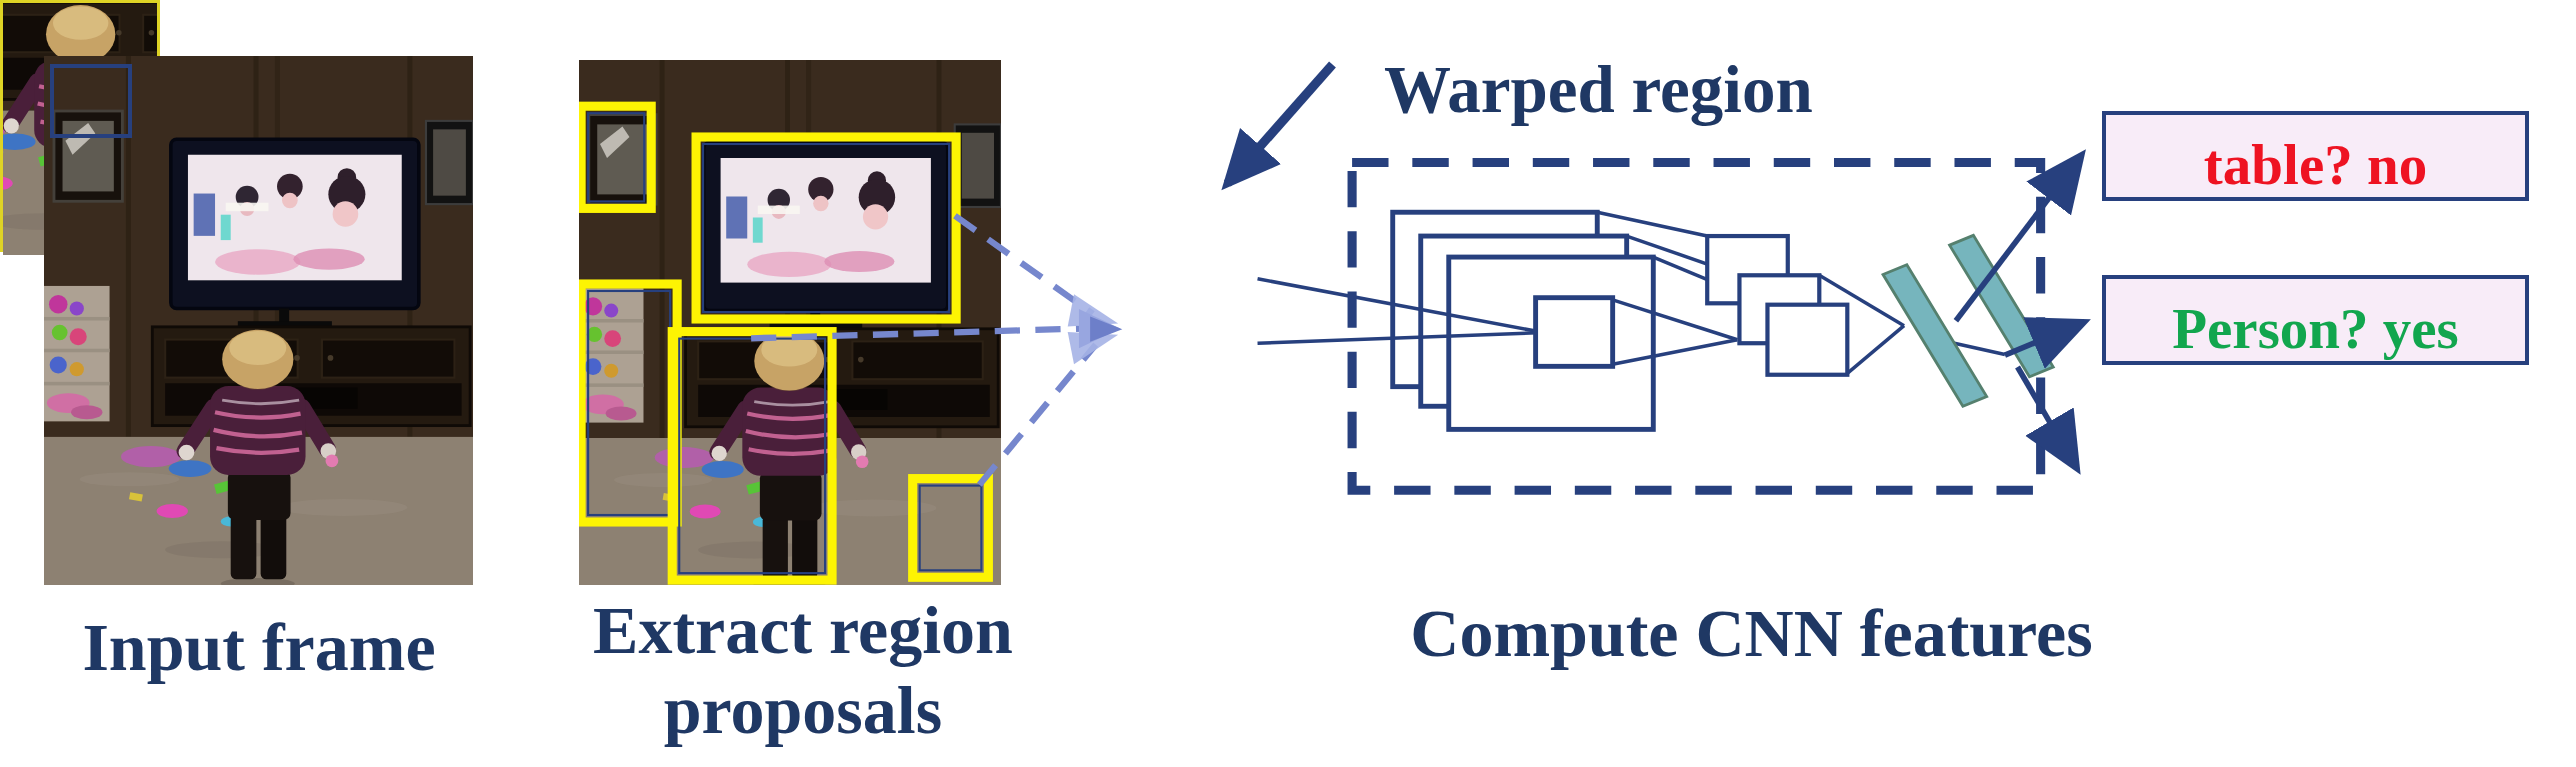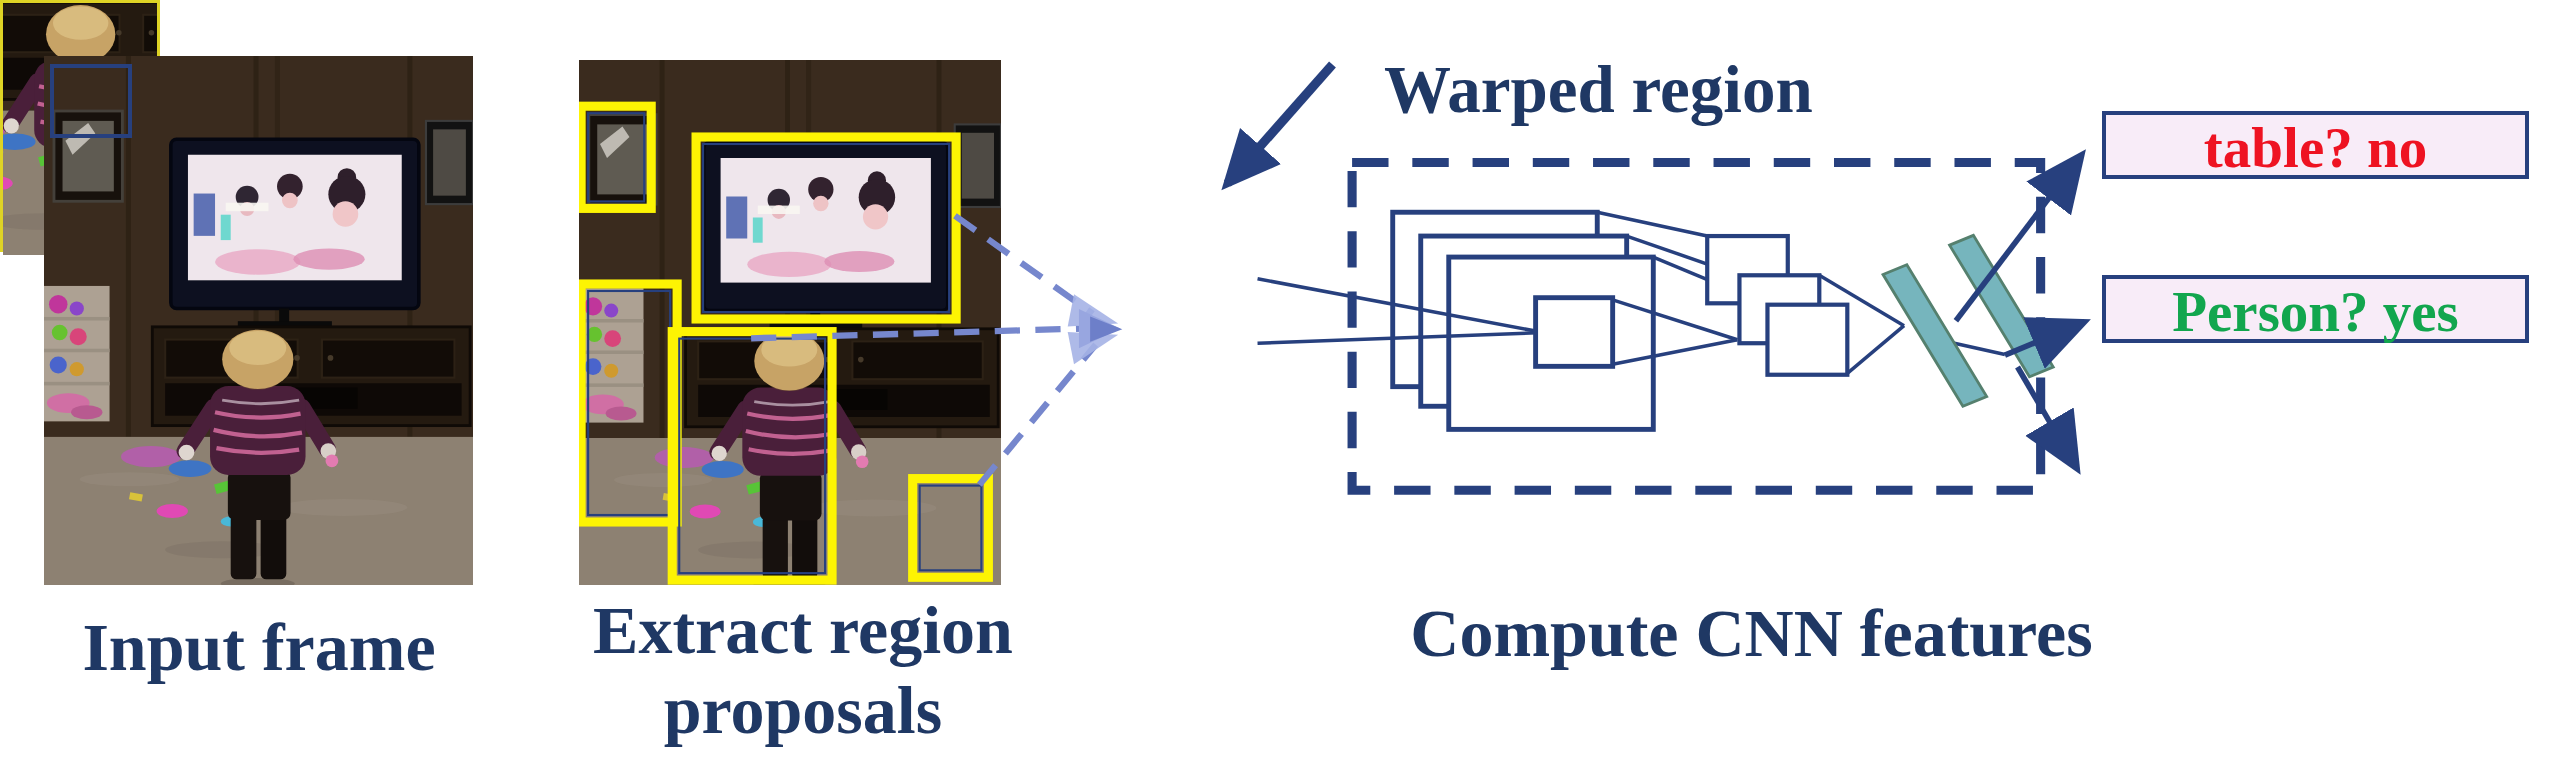--- a/index.html
+++ b/index.html
@@ -15,23 +15,23 @@
   #photo1{left:44px;top:56px;width:429px;height:529px;}
   #photo2{left:579px;top:60px;width:422px;height:525px;}
   #warped{left:1121px;top:205px;width:160px;height:252px;border:3.5px solid #ded325;
           box-sizing:border-box;background:#1a1210;}
   #warped-box{position:absolute;border:4.2px solid var(--navy);box-sizing:border-box;}
   .caption{position:absolute;color:var(--navy-text);font-weight:bold;text-align:center;line-height:1.18;}
   #cap-input{left:49px;top:607px;width:420px;font-size:68px;text-align:center;}
   #cap-extract{left:558px;top:590px;width:490px;font-size:68px;}
   #cap-warped{left:1384px;top:50px;width:490px;font-size:67px;text-align:left;}
   #cap-compute{left:1387px;top:593px;width:729px;font-size:68px;}
-  .outbox{position:absolute;left:2102px;width:427px;height:68px;box-sizing:border-box;
+  .outbox{position:absolute;left:2102px;width:427px;height:90px;box-sizing:border-box;
           border:4.9px solid var(--navy);background:var(--box-fill);
-          display:flex;align-items:flex-start;justify-content:center;
+          display:flex;align-items:flex-end;justify-content:center;
           font-weight:bold;font-size:57px;font-family:"Liberation Serif",serif;}
   #outbox-0{top:111px;} #outbox-1{top:275px;} #outbox-2{top:443px;}
   #overlay{position:absolute;left:0;top:0;width:2576px;height:767px;pointer-events:none;}
 </style>
 </head>
 <body>
 
 <div id="canvas">
 
   <div id="photo1" class="photo">

